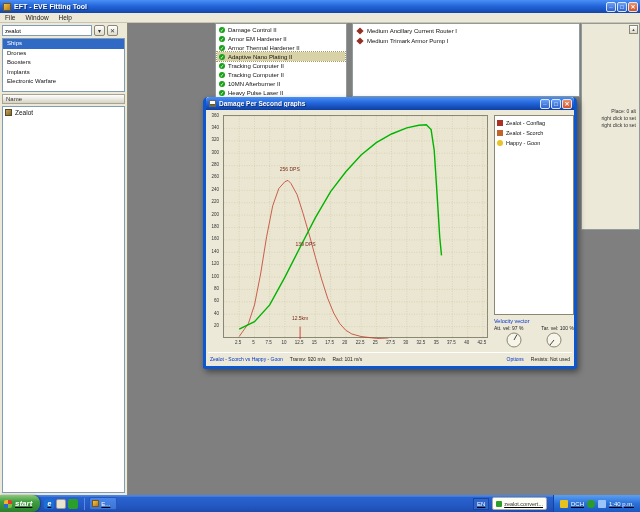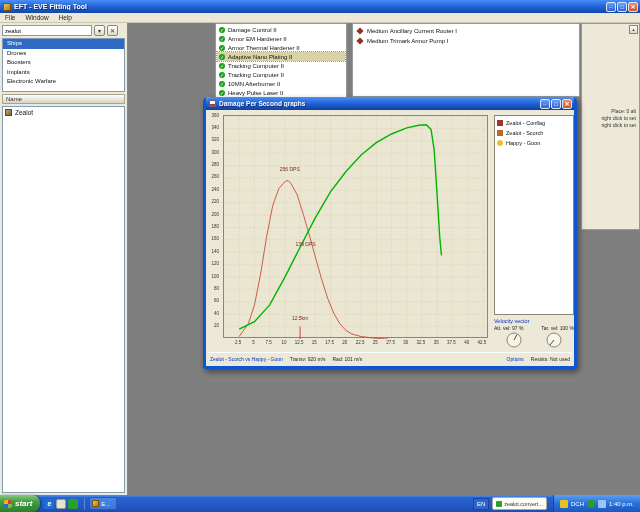--- a/index.html
+++ b/index.html
@@ -105,21 +105,21 @@
   .dials { display:flex; justify-content:space-around; margin-top:1px; }
 
   .dlg-footer { position:absolute; left:2px; right:2px; bottom:2px; height:12px;
     border-top:1px solid #fff; display:flex; align-items:center; gap:7px; font-size:5px; color:#222; padding:0 2px; white-space:nowrap; }
   .blue { color:#0033cc; }
   .spacer { flex:1; }
 
   
   .taskbar { position:absolute; left:0; bottom:0; width:640px; height:17px; z-index:10;
     background:linear-gradient(180deg,#3f79e0 0%,#4f93ec 6%,#2a63cf 12%,#2459c4 60%,#1d4cb0 100%);
-    display:flex; align-items:center; }
+    display:flex; align-items:center;text-decoration:underline; }
   .startbtn { height:17px; padding:0 8px 0 4px; border-radius:0 8px 8px 0;
     background:linear-gradient(180deg,#8cc77c 0%,#3f9e3f 40%,#2c802c 100%);
     display:flex; align-items:center; gap:3px; color:#fff; font-weight:bold; font-style:italic;
     font-size:8px; box-shadow:1px 0 2px rgba(0,0,0,.4); }
   .flag { width:8px; height:8px; border-radius:2px;
     background:conic-gradient(#e23a2e 0 25%, #7dbf3a 25% 50%, #2a67d9 50% 75%, #f0b42a 75%); }
   .ql { display:flex; gap:2px; align-items:center; padding:0 4px; }
   .qli { width:10px; height:10px; border-radius:2px; font-size:7px; color:#fff;
     display:flex; align-items:center; justify-content:center; }
   .qli.ie { background:#1a6fd4; font-style:italic; font-weight:bold; }

